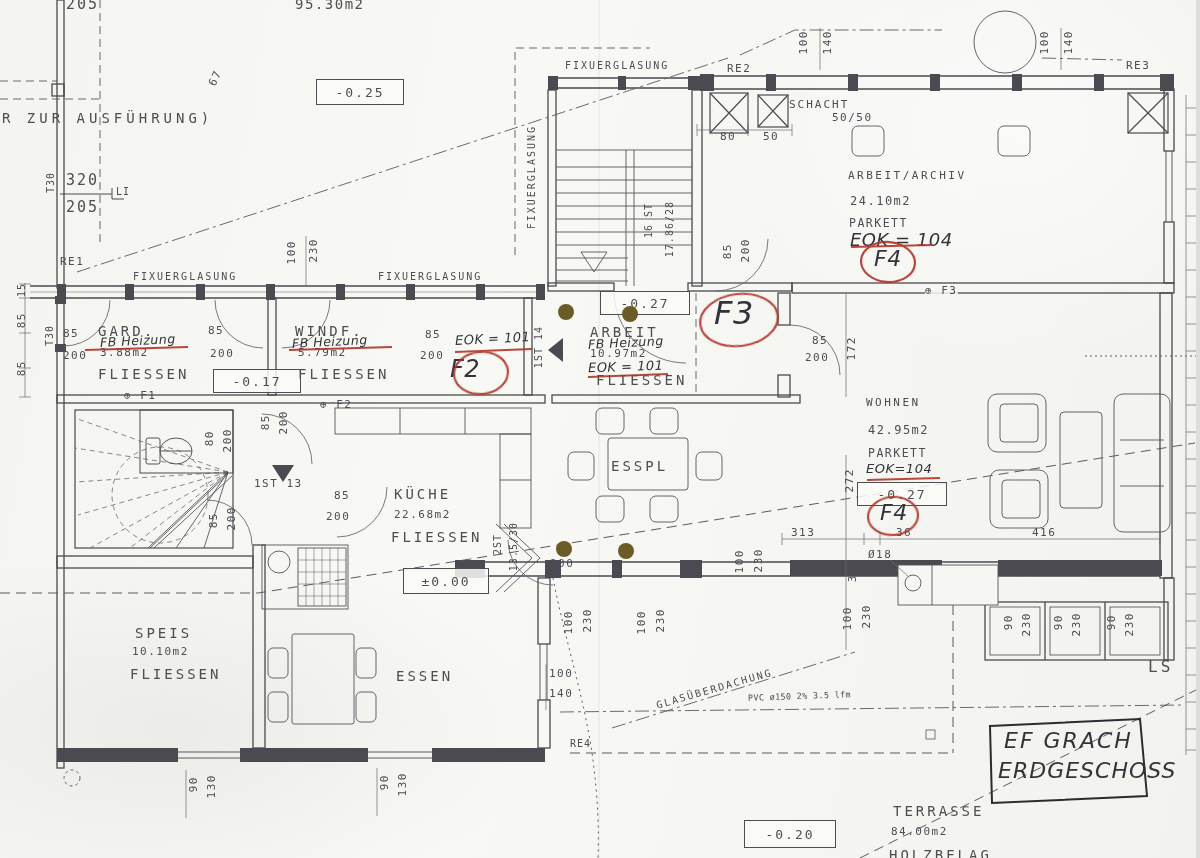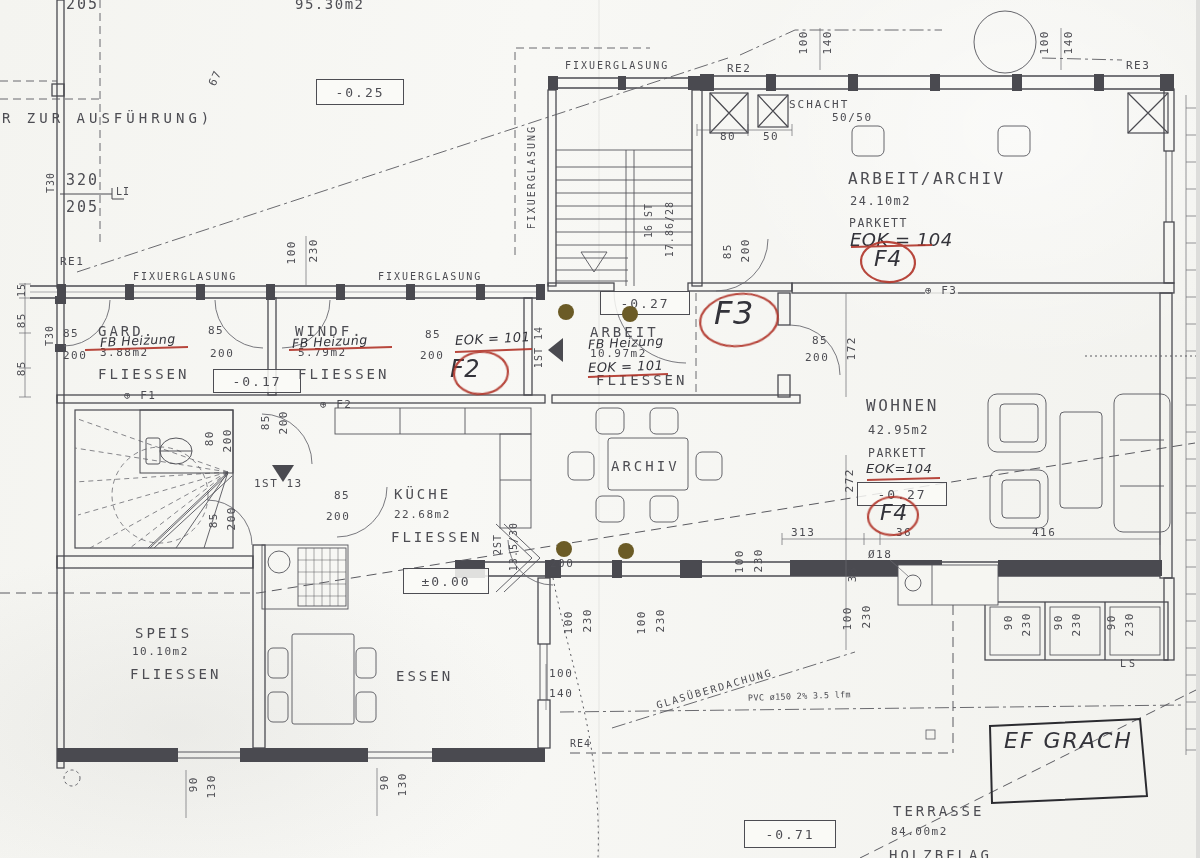--- a/index.html
+++ b/index.html
@@ -6,21 +6,21 @@
   #plan{position:relative;width:1196px;height:858px;overflow:hidden;
     background:
       radial-gradient(ellipse 600px 300px at 15% 85%, rgba(214,214,210,.35), transparent 60%),
       radial-gradient(ellipse 500px 400px at 85% 15%, rgba(255,255,255,.55), transparent 60%),
       linear-gradient(100deg,#f4f4f0 0%,#f8f8f5 40%,#f2f2ee 100%);
     font-family:"DejaVu Sans Mono",monospace;}
   svg{position:absolute;left:0;top:0;}
   .L{position:absolute;font-family:"DejaVu Sans Mono",monospace;color:#4d4d53;
      font-size:11px;letter-spacing:1.5px;white-space:nowrap;line-height:1.15;}
   .room{font-size:14px;letter-spacing:3px;}
-  .r13{font-size:16px;letter-spacing:2.5px;}
+  .r13{font-size:11px;letter-spacing:2.5px;}
   .r15{font-size:15px;letter-spacing:2px;}
   .s10{font-size:10px;letter-spacing:1px;}
   .s8{font-size:8.5px;letter-spacing:.3px;}
   .V{transform-origin:0 0;transform:rotate(-90deg) translateX(-100%);}
   .H{position:absolute;font-family:"DejaVu Sans",sans-serif;font-style:italic;
      color:#33333a;font-size:12.5px;letter-spacing:.5px;white-space:nowrap;}
   .hf{font-size:24px;}
   .box{position:absolute;border:1.5px solid #4d4d53;color:#4d4d53;background:rgba(250,250,247,.85);
        display:flex;align-items:center;justify-content:center;font-size:13px;letter-spacing:2px;}
   .rot17{transform:rotate(-16deg);transform-origin:0 0;}
@@ -372,21 +372,21 @@
 <div class="L s10 V" style="left:492px;top:534px">2ST</div>
 <div class="L s10 V" style="left:508px;top:522px">13.5/30</div>
 <div class="L" style="left:550px;top:558px">200</div>
 <div class="L room" style="left:394px;top:486px">KÜCHE</div>
 <div class="L" style="left:394px;top:509px">22.68m2</div>
 <div class="L room" style="left:391px;top:529px">FLIESSEN</div>
 <div class="L room" style="left:396px;top:668px">ESSEN</div>
 <div class="L room" style="left:135px;top:625px">SPEIS</div>
 <div class="L" style="left:132px;top:646px">10.10m2</div>
 <div class="L room" style="left:130px;top:666px">FLIESSEN</div>
-<div class="L room" style="left:611px;top:458px">ARCHIV</div>
+<div class="L room" style="left:611px;top:458px">ESSPL</div>
 <div class="L" style="left:254px;top:478px">1ST 13</div>
 
 <div class="L V" style="left:204px;top:430px">80</div>
 <div class="L V" style="left:222px;top:428px">200</div>
 <div class="L V" style="left:260px;top:414px">85</div>
 <div class="L V" style="left:278px;top:410px">200</div>
 <div class="L V" style="left:208px;top:512px">85</div>
 <div class="L V" style="left:226px;top:506px">200</div>
 <div class="L" style="left:334px;top:490px">85</div>
 <div class="L" style="left:326px;top:511px">200</div>
@@ -396,31 +396,32 @@
 <div class="L V" style="left:188px;top:776px">90</div>
 <div class="L V" style="left:206px;top:774px">130</div>
 <div class="L V" style="left:379px;top:774px">90</div>
 <div class="L V" style="left:397px;top:772px">130</div>
 <div class="L V" style="left:1003px;top:614px">90</div>
 <div class="L V" style="left:1021px;top:612px">230</div>
 <div class="L V" style="left:1053px;top:614px">90</div>
 <div class="L V" style="left:1071px;top:612px">230</div>
 <div class="L V" style="left:1106px;top:614px">90</div>
 <div class="L V" style="left:1124px;top:612px">230</div>
-<div class="L" style="left:1120px;top:658px;font-size:10px;letter-spacing:3px">LS</div>
+<div class="L" style="left:1148px;top:658px;font-size:16px;letter-spacing:3px">LS</div>
 
 <div class="L s10 rot17" style="left:655px;top:700px;letter-spacing:2px">GLASÜBERDACHUNG</div>
 <div class="L s8" style="left:748px;top:692px;transform:rotate(-2deg)">PVC ø150 2% 3.5 lfm</div>
 <div class="L s10" style="left:570px;top:738px">RE4</div>
-<div class="box" style="left:744px;top:820px;width:90px;height:26px">-0.71</div>
+<div class="box" style="left:744px;top:820px;width:90px;height:26px">-0.20</div>
 <div class="L room" style="left:893px;top:803px">TERRASSE</div>
 <div class="L" style="left:891px;top:826px">84.00m2</div>
 <div class="L room" style="left:889px;top:847px">HOLZBELAG</div>
 
 <div class="H" style="left:1004px;top:728px;font-size:22px;letter-spacing:2px">EF GRACH</div>
+<div class="H" style="left:998px;top:758px;font-size:22px;letter-spacing:1px">ERDGESCHOSS</div>
 
 <svg width="1200" height="858" viewBox="0 0 1200 858" style="pointer-events:none">
   <g stroke="#b03328" fill="none" stroke-width="2.2" opacity=".9">
     <ellipse cx="481" cy="373" rx="27" ry="21" transform="rotate(-5 481 373)"></ellipse>
     <ellipse cx="739" cy="320" rx="39" ry="26" transform="rotate(-7 739 320)"></ellipse>
     <ellipse cx="888" cy="262" rx="27" ry="20" transform="rotate(4 888 262)"></ellipse>
     <ellipse cx="893" cy="516" rx="25" ry="19" transform="rotate(-4 893 516)"></ellipse>
     <path d="M85 350 L188 347" stroke-width="2"></path>
     <path d="M289 350 L392 347" stroke-width="2"></path>
     <path d="M455 352 L532 349" stroke-width="2"></path>

